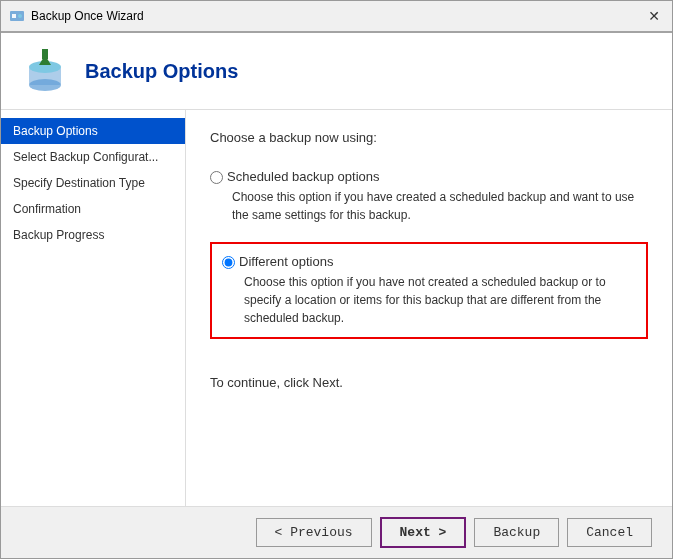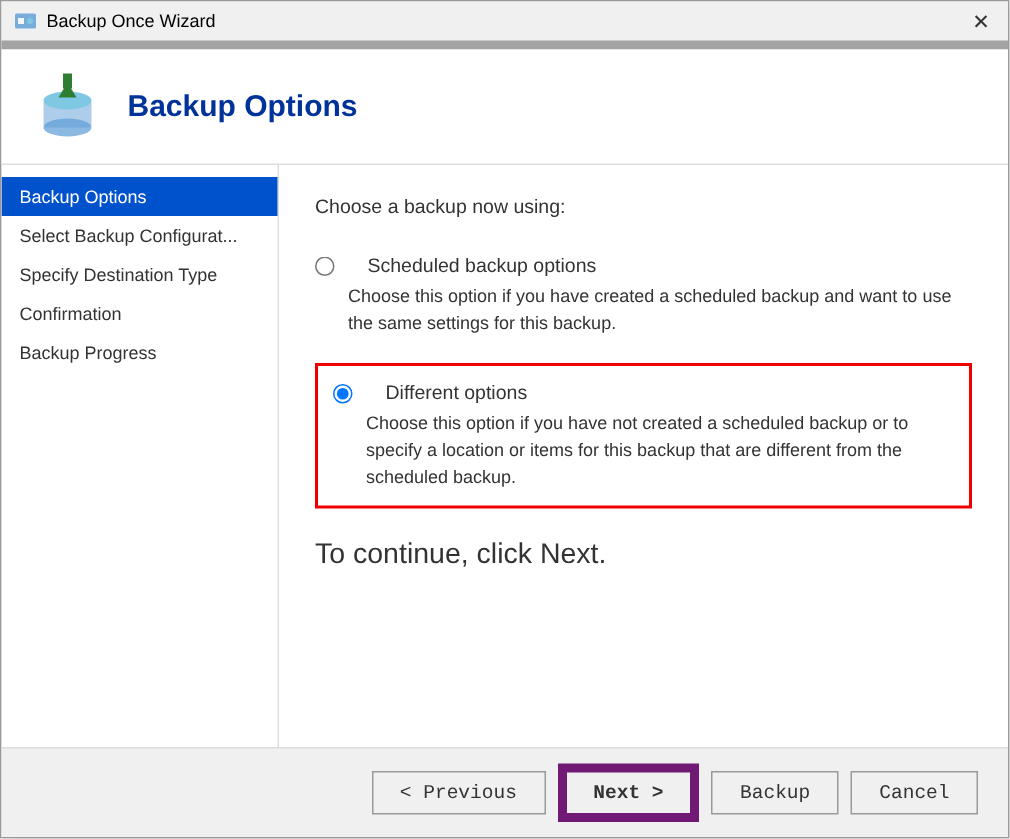--- a/index.html
+++ b/index.html
@@ -16,21 +16,21 @@
       width: 673px;
       height: 559px;
       background: #fff;
       border: 1px solid #999;
       box-shadow: 2px 2px 8px rgba(0,0,0,0.3);
       display: flex;
       flex-direction: column;
     }
     .title-bar {
       background: #f0f0f0;
-      border-bottom: 6px solid #a3a3a3;
+      border-bottom: 2px solid #a3a3a3;
       height: 32px;
       display: flex;
       align-items: center;
       padding: 0 8px;
       justify-content: space-between;
     }
     .title-bar-left {
       display: flex;
       align-items: center;
       gap: 6px;
@@ -96,21 +96,21 @@
       overflow-y: auto;
     }
     .create-label {
       font-size: 13px;
       color: #333;
       margin-bottom: 14px;
     }
     .option-row {
       display: flex;
       align-items: flex-end;
-      gap: 22px;
+      gap: 4px;
       margin-bottom: 4px;
     }
     .option-row input[type="radio"] {
       margin-top: 2px;
       flex-shrink: 0;
     }
     .option-title {
       font-size: 13px;
       color: #333;
     }
@@ -122,23 +122,23 @@
     }
     .option-block-selected {
       border: 2px solid #e00;
       padding: 10px 20px 10px 10px;
       margin-bottom: 14px;
     }
     .option-block-selected .option-row {
       margin-bottom: 4px;
     }
     .footer-text {
-      font-size: 19px;
-      color: #333;
-      margin-top: 20px;
+      font-size: 13px;
+      color: #333;
+      margin-top: 36px;
     }
     .bottom-bar {
       border-top: 1px solid #ddd;
       padding: 10px 20px;
       background: #f0f0f0;
       display: flex;
       align-items: center;
       justify-content: flex-end;
       gap: 8px;
     }
@@ -146,21 +146,21 @@
       padding: 6px 18px;
       font-size: 13px;
       border: 1px solid #999;
       background: #f0f0f0;
       cursor: pointer;
       color: #333;
       min-width: 75px;
       font-family: Liberation Mono, monospace;
     }
     .btn-primary {
-      border: 6px solid #701a75;
+      border: 2px solid #701a75;
       background: #f0f0f0;
       font-weight: 600;
     }
     
     .backup-svg {
       width: 48px;
       height: 48px;
     }
     
     .win-icon-svg {

